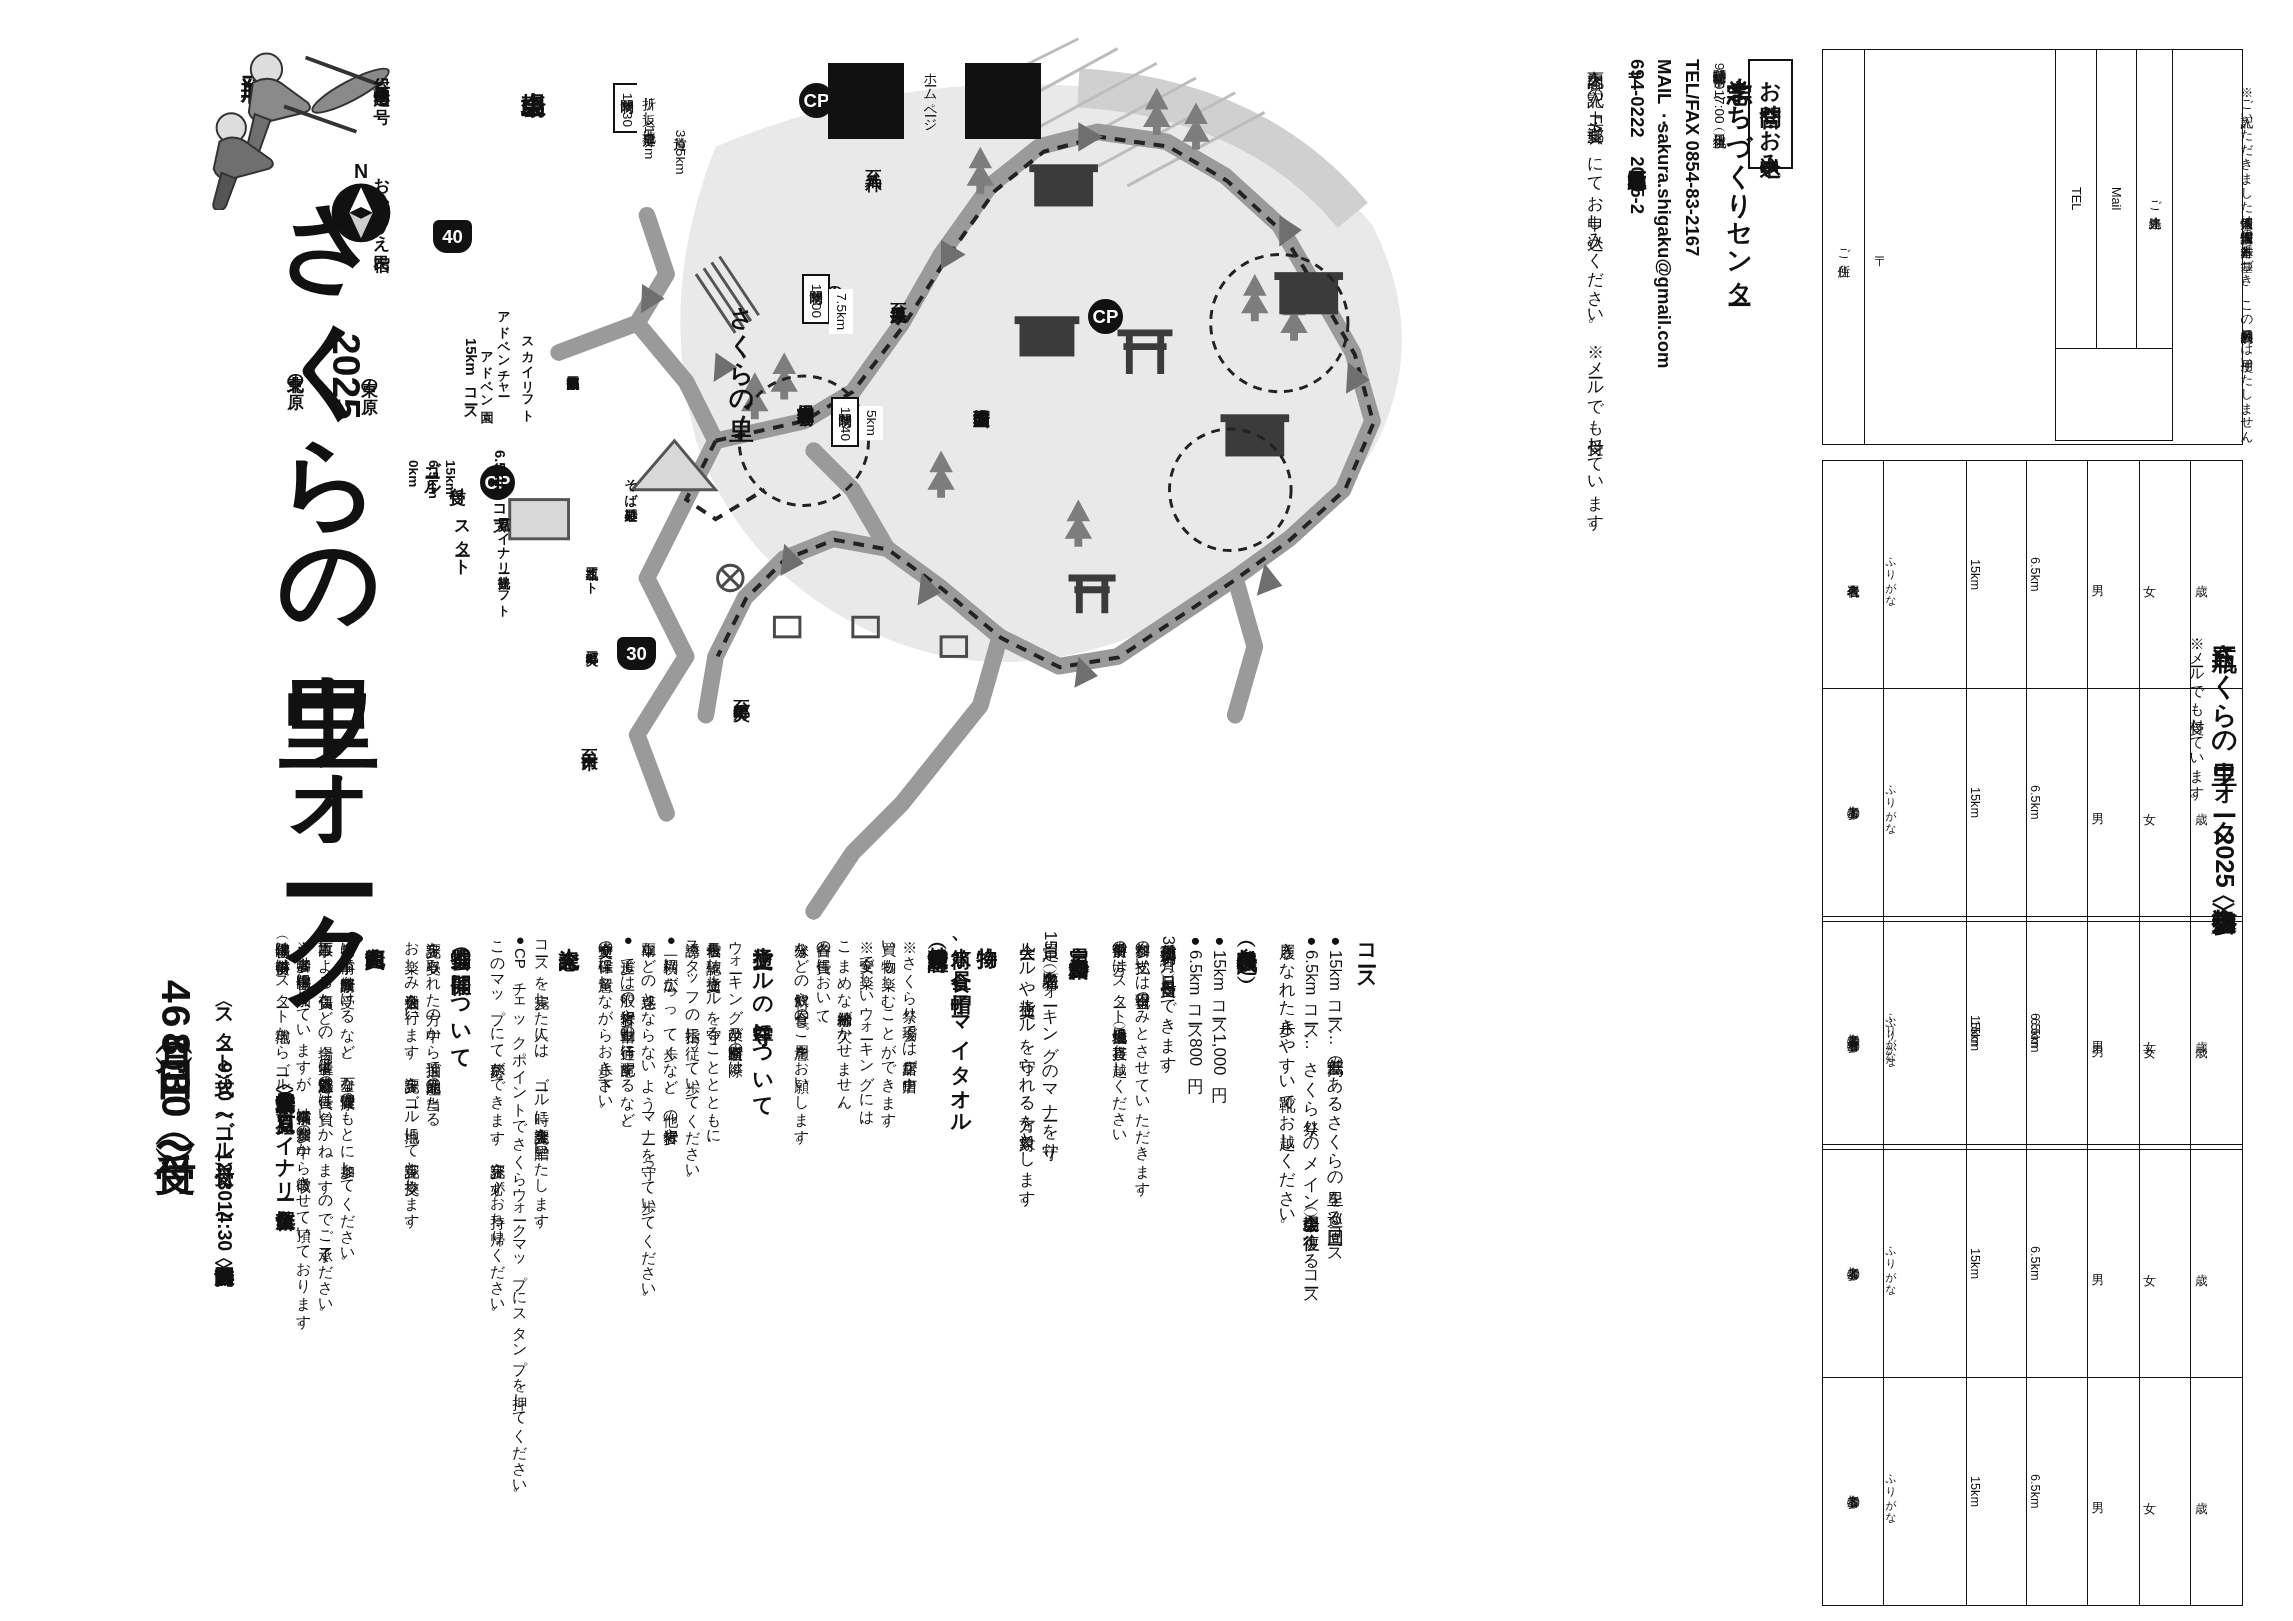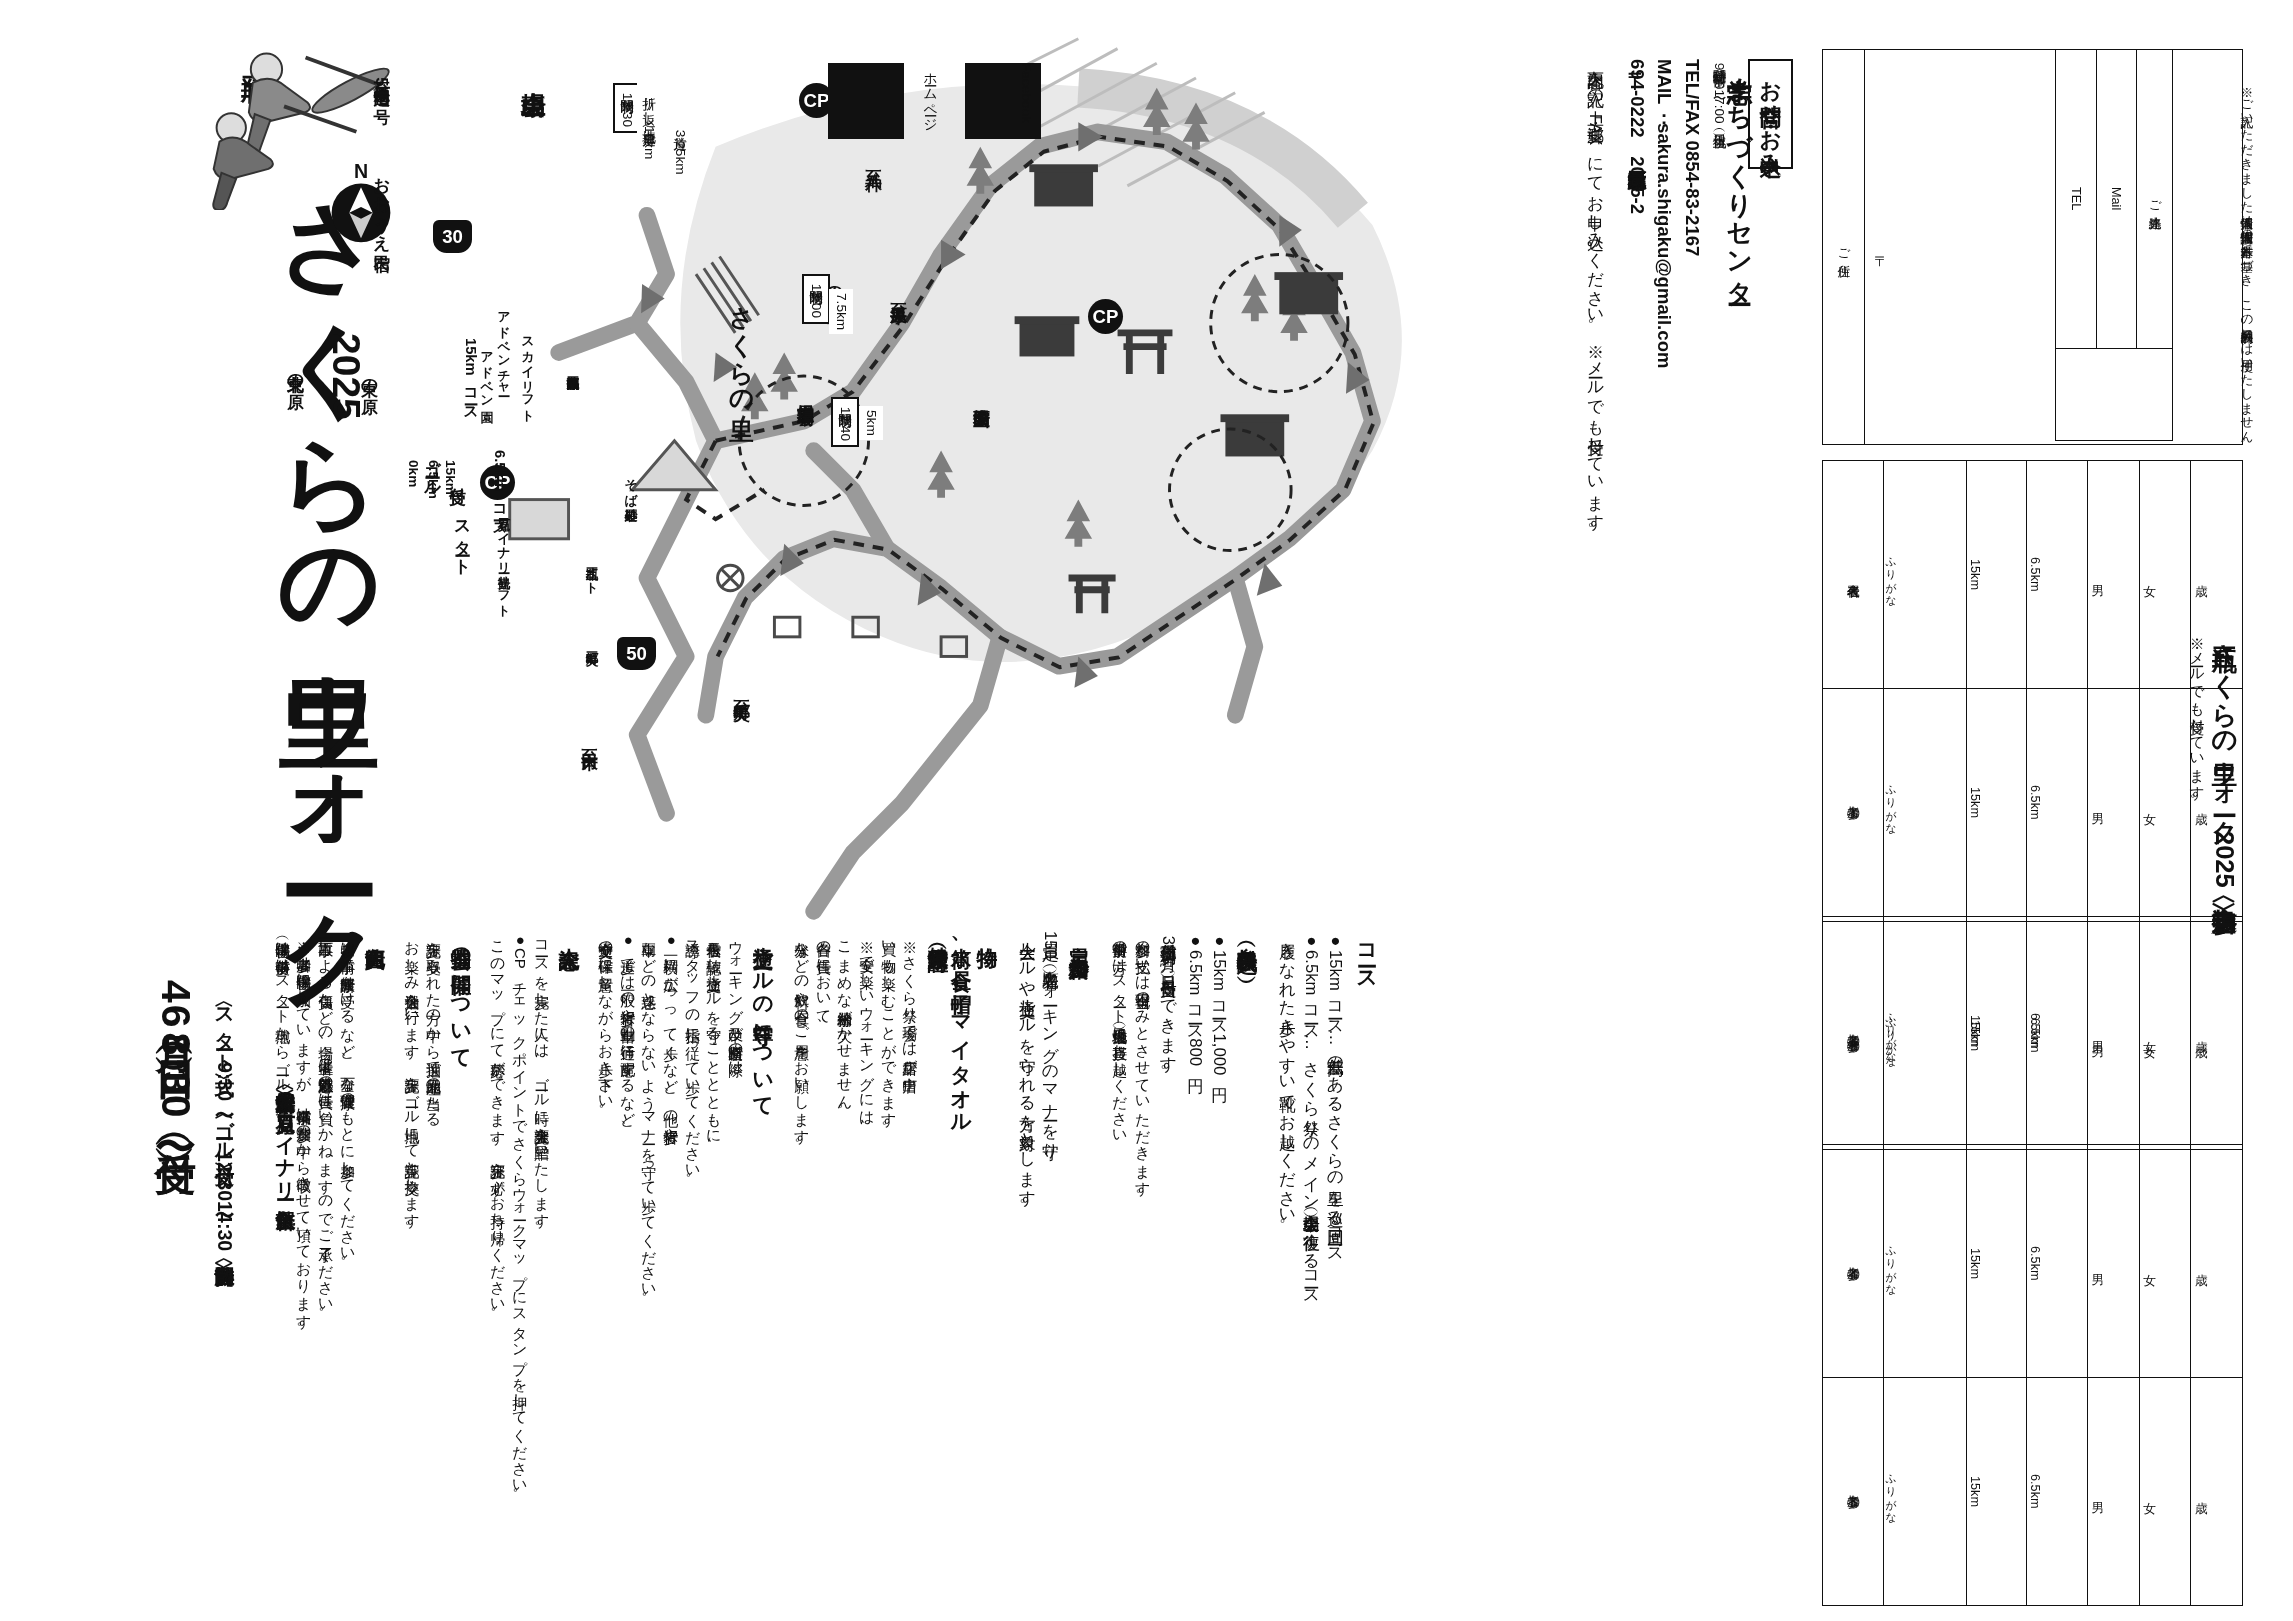--- a/index.html
+++ b/index.html
@@ -244,22 +244,22 @@
       <circle cx="48" cy="58" r="30" fill="#111"></circle>
       <polygon points="48,32 60,58 48,52 36,58" fill="#fff"></polygon>
       <polygon points="48,84 60,58 48,64 36,58" fill="#ccc"></polygon>
       <text x="48" y="22" font-size="20" font-weight="bold" text-anchor="middle" fill="#111" font-family="Liberation Sans, sans-serif">N</text>
     </svg>
 
     <div class="cp" style="left:88px;top:436px;">CP</div>
     <div class="cp" style="left:407px;top:54px;">CP</div>
     <div class="cp" style="left:696px;top:270px;">CP</div>
 
-    <div class="roadno" style="left:41px;top:191px;">30</div>
-    <div class="roadno" style="left:225px;top:608px;">50</div>
+    <div class="roadno" style="left:41px;top:191px;">40</div>
+    <div class="roadno" style="left:225px;top:608px;">30</div>
 
     <div class="maplab big" style="left:125px;top:44px;">東上山会場</div>
     <div class="maplab big" style="left:333px;top:260px;">さくらの里</div>
     <div class="maplab" style="left:431px;top:245px;">本宮神社の大杉</div>
     <div class="maplab" style="left:402px;top:363px;">志学展望広場 会場</div>
     <div class="maplab" style="left:578px;top:368px;">西上山公民館会場</div>
     <div class="maplab" style="left:-34px;top:338px;">東の原</div>
     <div class="maplab" style="left:-108px;top:333px;">東北の原</div>
     <div class="maplab" style="left:59px;top:480px;">スタート</div>
     <div class="maplab" style="left:29px;top:421px;">ゴール</div>

